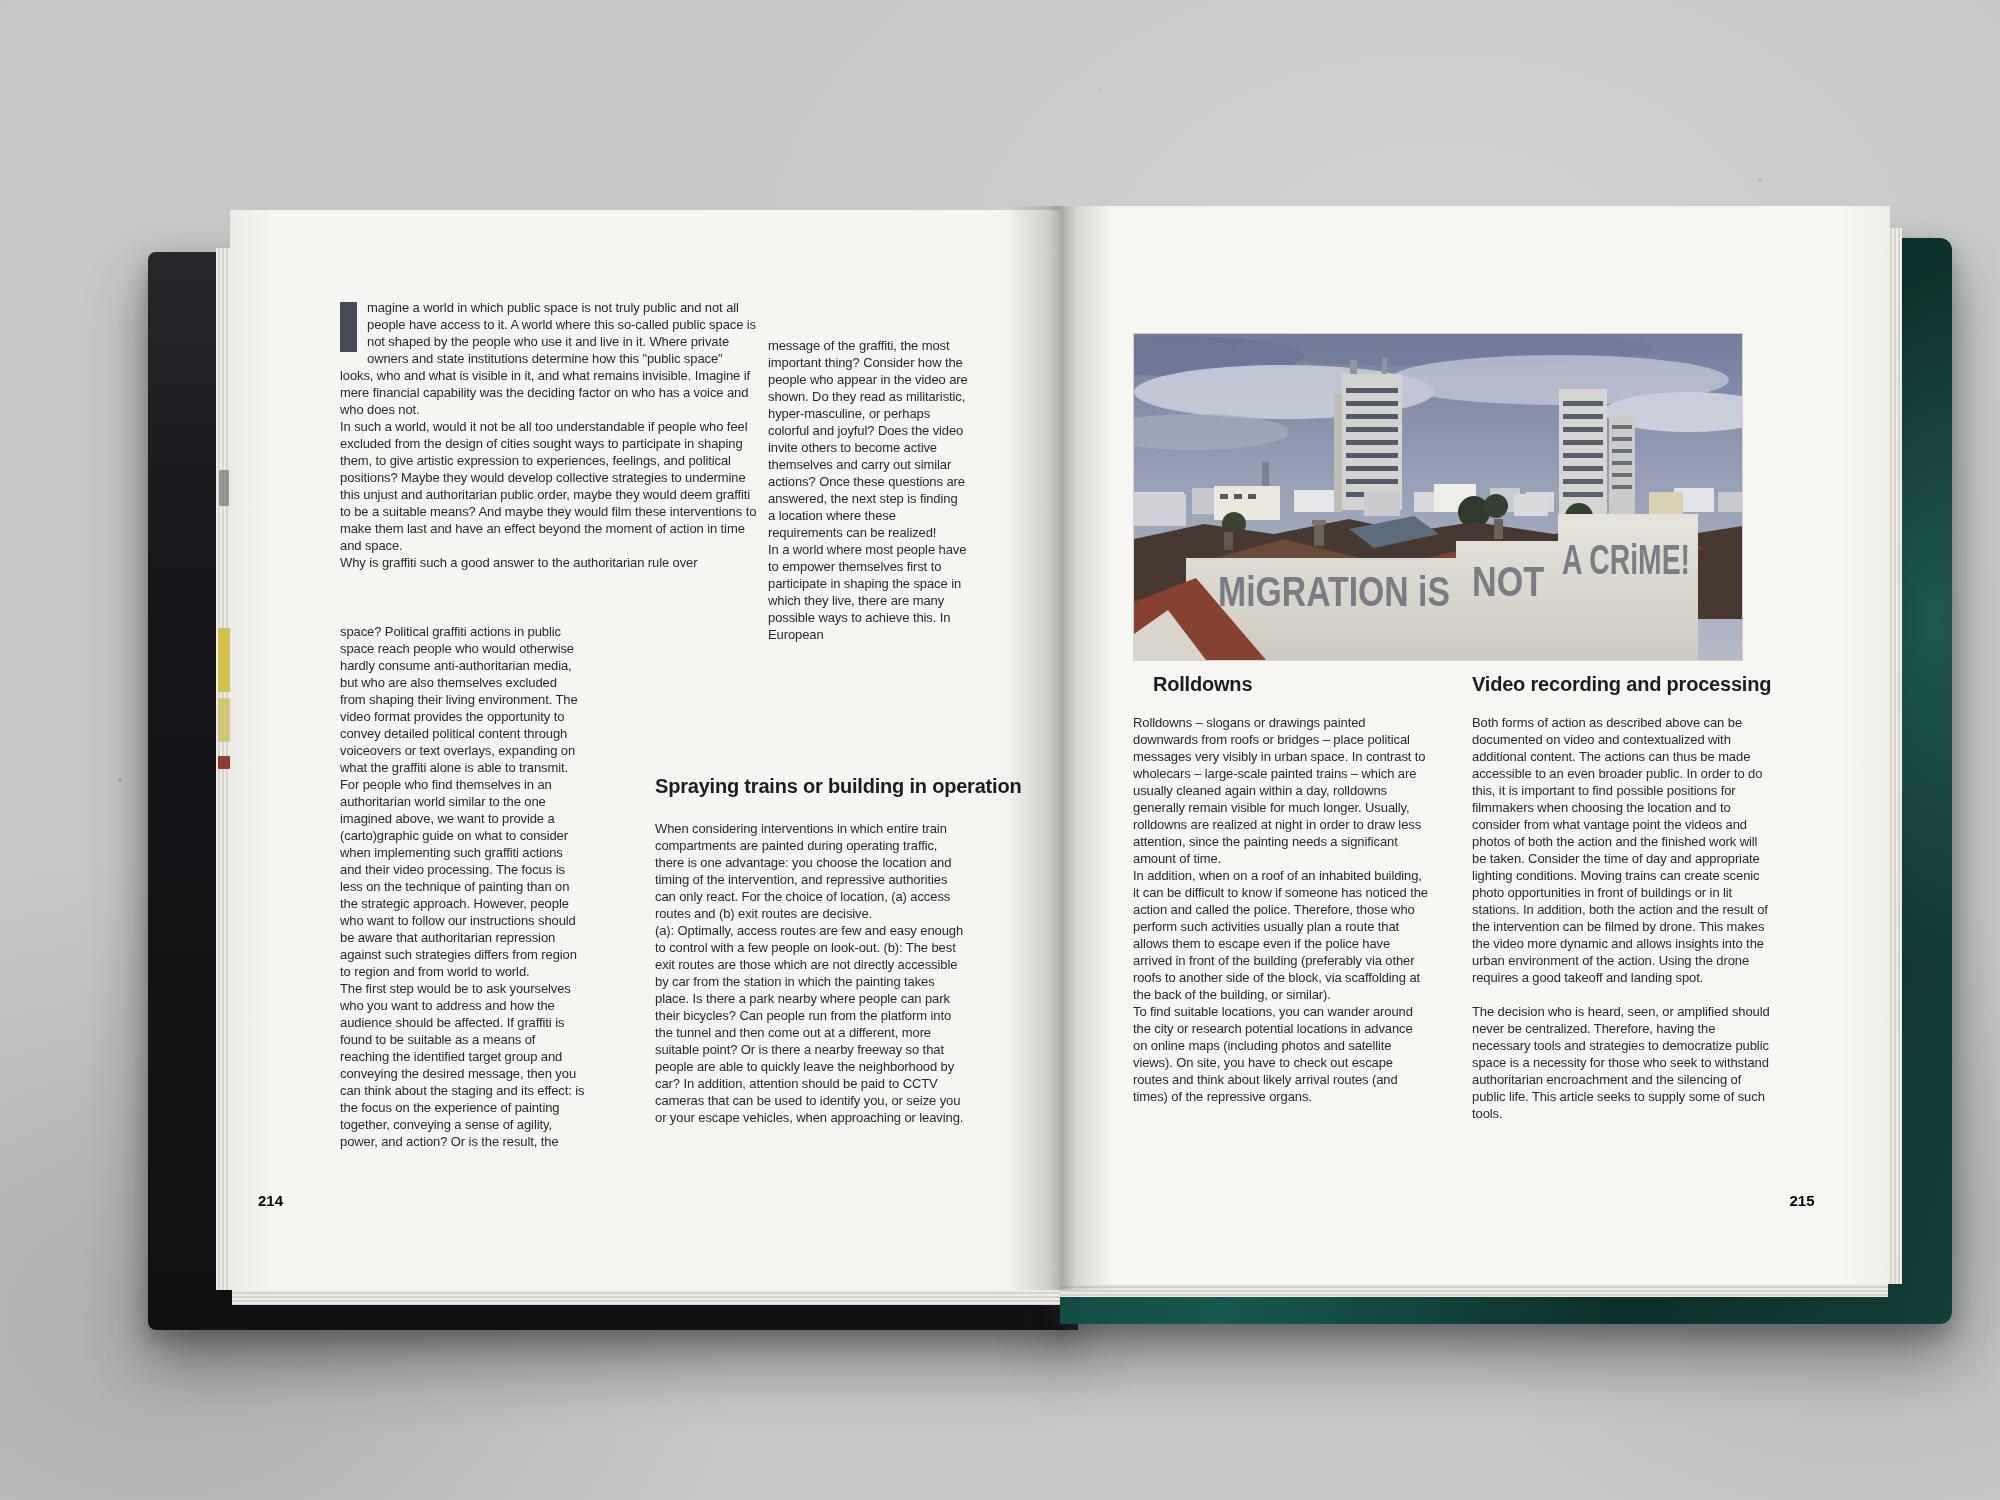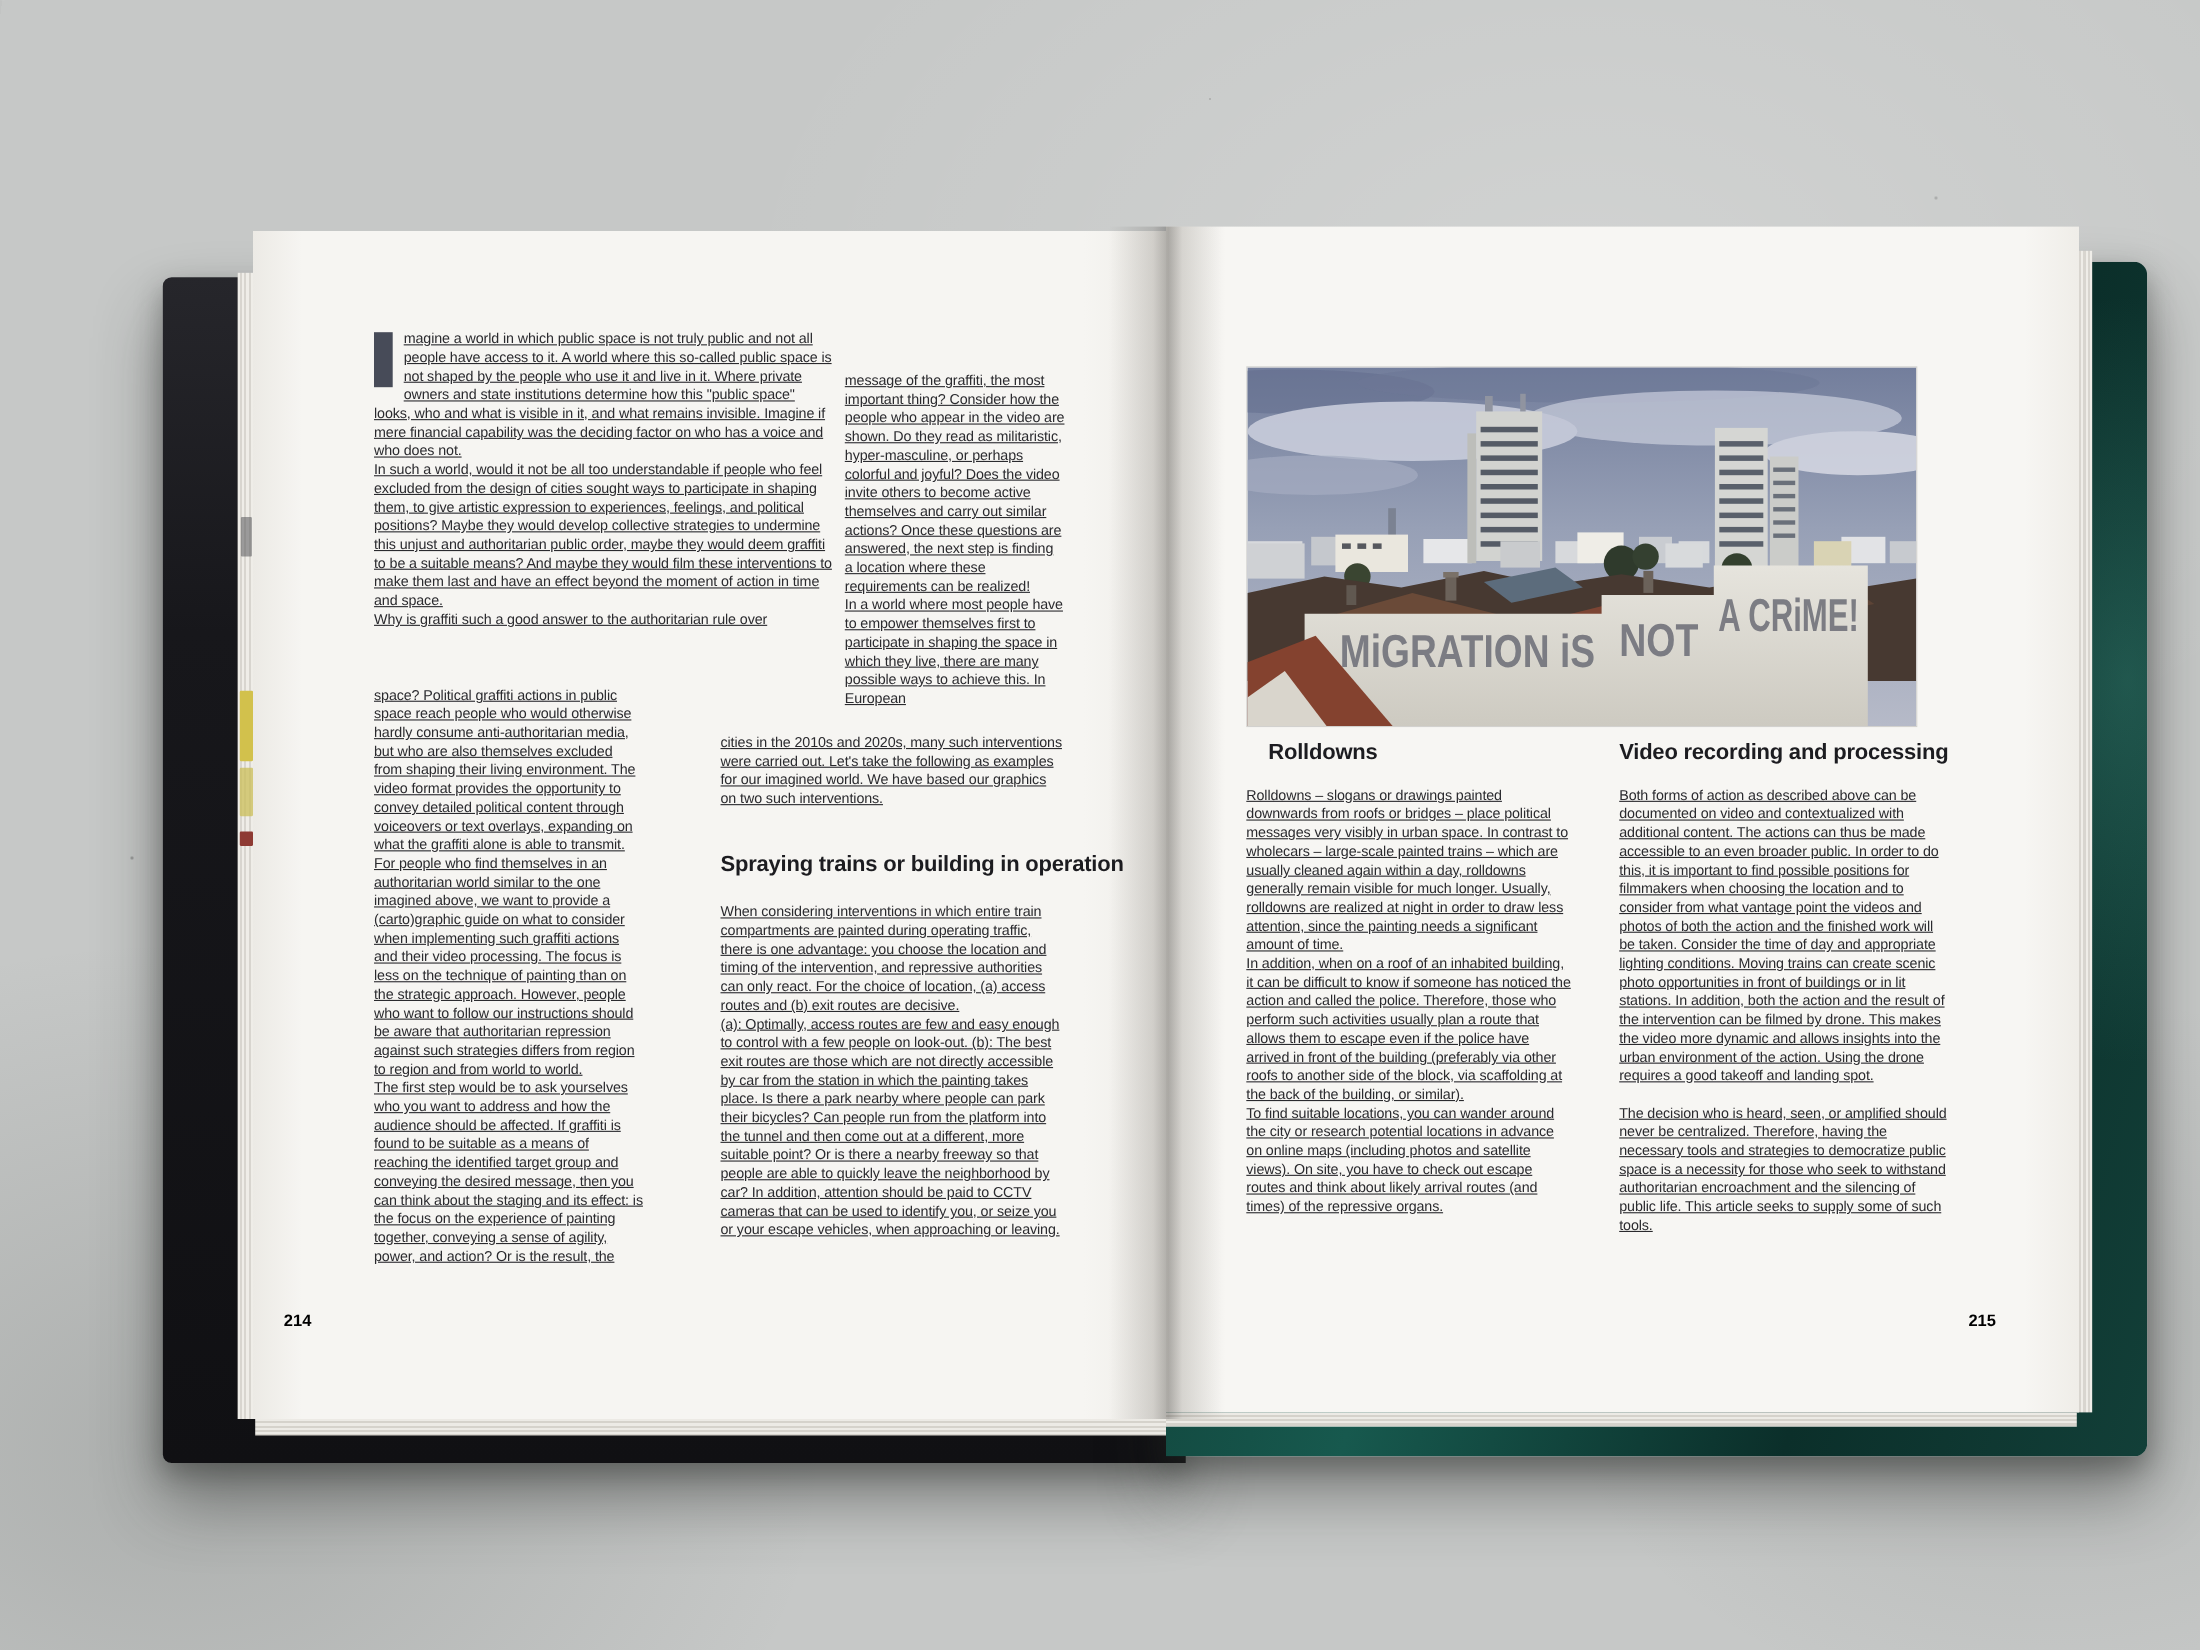--- a/index.html
+++ b/index.html
@@ -45,21 +45,21 @@
   
   .page-left{left:230px;top:210px;width:830px;height:1080px;
     background:linear-gradient(90deg,#eceae5 0,#f6f5f2 45px,#f6f5f2 91%,#eeece7 100%);}
   .page-right{left:1060px;top:206px;width:830px;height:1078px;
     background:linear-gradient(90deg,#e8e6e1 0,#f7f6f3 50px,#f7f6f3 94%,#efede8 100%);}
   .gutter{left:1008px;top:206px;width:106px;height:1084px;pointer-events:none;
     background:linear-gradient(to right,rgba(50,45,40,0) 0,rgba(50,45,40,.16) 38%,rgba(28,25,22,.30) 51%,rgba(50,45,40,.12) 63%,rgba(50,45,40,0) 100%);}
 
   
   .tx{position:absolute;font-size:13px;line-height:17px;color:#2a2a2e;
-      white-space:pre-line;letter-spacing:-.1px;text-decoration:underline;}
+      white-space:pre-line;letter-spacing:-.1px;}
   .hd{position:absolute;font-size:20px;font-weight:bold;color:#1c1c20;letter-spacing:-.2px;}
   .pgnum{position:absolute;font-size:15px;font-weight:bold;color:#000000;}
 
   .intro{left:340px;top:282px;width:418px;}
   .dropcap{float:left;width:17px;height:50px;margin:3px 10px 0 0;background:#474b58;
     color:transparent;overflow:hidden;font-size:44px;line-height:50px;}
   .col-left{left:340px;top:623px;width:245px;}
   .col-rtop{left:768px;top:337px;width:200px;}
   .col-rmid{left:655px;top:666px;width:312px;}
   .sec-hd{left:655px;top:775px;}
@@ -97,21 +97,20 @@
   <div class="tx intro">
     <span class="dropcap">I</span><span>magine a world in which public space is not truly public and not all people have access to it. A world where this so-called public space is not shaped by the people who use it and live in it. Where private owners and state institutions determine how this "public space" looks, who and what is visible in it, and what remains invisible. Imagine if mere financial capability was the deciding factor on who has a voice and who does not.
 In such a world, would it not be all too understandable if people who feel excluded from the design of cities sought ways to participate in shaping them, to give artistic expression to experiences, feelings, and political positions? Maybe they would develop collective strategies to undermine this unjust and authoritarian public order, maybe they would deem graffiti to be a suitable means? And maybe they would film these interventions to make them last and have an effect beyond the moment of action in time and space.
 Why is graffiti such a good answer to the authoritarian rule over</span>
   </div>
 
   <div class="tx col-left">space? Political graffiti actions in public space reach people who would otherwise hardly consume anti-authoritarian media, but who are also themselves excluded from shaping their living environment. The video format provides the opportunity to convey detailed political content through voiceovers or text overlays, expanding on what the graffiti alone is able to transmit. For people who find themselves in an authoritarian world similar to the one imagined above, we want to provide a (carto)graphic guide on what to consider when implementing such graffiti actions and their video processing. The focus is less on the technique of painting than on the strategic approach. However, people who want to follow our instructions should be aware that authoritarian repression against such strategies differs from region to region and from world to world.
 The first step would be to ask yourselves who you want to address and how the audience should be affected. If graffiti is found to be suitable as a means of reaching the identified target group and conveying the desired message, then you can think about the staging and its effect: is the focus on the experience of painting together, conveying a sense of agility, power, and action? Or is the result, the</div>
   <div class="tx col-rtop">message of the graffiti, the most important thing? Consider how the people who appear in the video are shown. Do they read as militaristic, hyper-masculine, or perhaps colorful and joyful? Does the video invite others to become active themselves and carry out similar actions? Once these questions are answered, the next step is finding a location where these requirements can be realized!
 In a world where most people have to empower themselves first to participate in shaping the space in which they live, there are many possible ways to achieve this. In European</div>
-  <div class="tx col-rmid">cities in the 2010s and 2020s, many such interventions were carried out. Let's take the following as examples for our imagined world. We have based our graphics on two such interventions.</div>
 
   <div class="hd sec-hd">Spraying trains or building in operation</div>
   <div class="tx sec-body">When considering interventions in which entire train compartments are painted during operating traffic, there is one advantage: you choose the location and timing of the intervention, and repressive authorities can only react. For the choice of location, (a) access routes and (b) exit routes are decisive.
 (a): Optimally, access routes are few and easy enough to control with a few people on look-out. (b): The best exit routes are those which are not directly accessible by car from the station in which the painting takes place. Is there a park nearby where people can park their bicycles? Can people run from the platform into the tunnel and then come out at a different, more suitable point? Or is there a nearby freeway so that people are able to quickly leave the neighborhood by car? In addition, attention should be paid to CCTV cameras that can be used to identify you, or seize you or your escape vehicles, when approaching or leaving.</div>
 
   <div class="pgnum pg214">214</div>
 
   <div class="abs photo">
     <svg width="608" height="326" viewBox="0 0 608 326" xmlns="http://www.w3.org/2000/svg">
       <defs>

